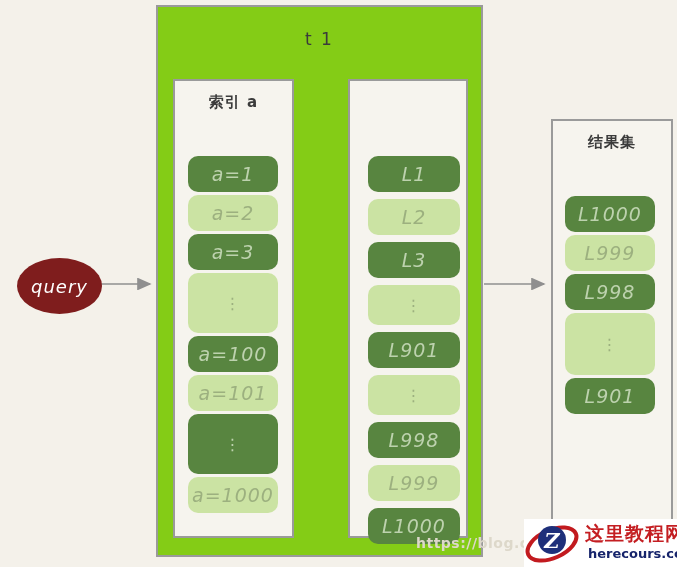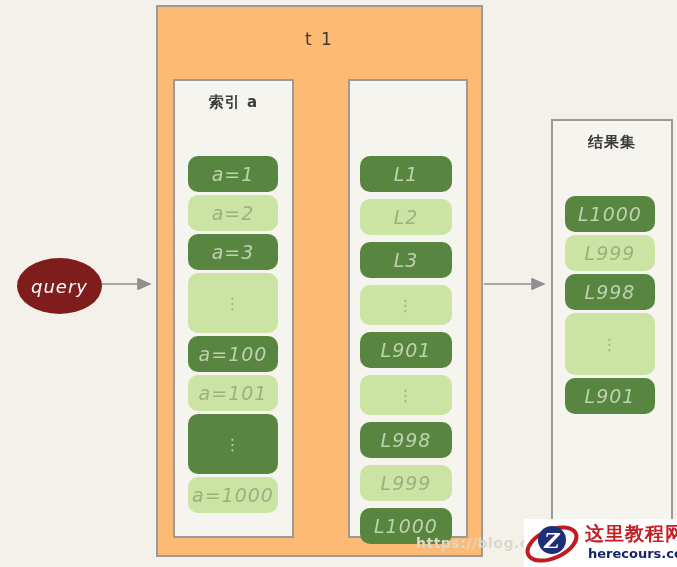--- a/index.html
+++ b/index.html
@@ -9,39 +9,39 @@
   
   .arrows{position:absolute;left:0;top:0;width:677px;height:567px;pointer-events:none;}
 
   
   .query-oval{position:absolute;left:17px;top:258px;width:85px;height:56px;border-radius:50%;
     background:#7f1d1d;display:flex;align-items:center;justify-content:center;
     color:#ffffff;font-size:18px;font-style:italic;letter-spacing:1px;}
 
   
   .t1-box{position:absolute;left:156px;top:5px;width:327px;height:552px;
-    border:2px solid #9a9a9a;background:#fdba74;box-sizing:border-box;}
+    border:2px solid #9a9a9a;background:#84cc16;box-sizing:border-box;}
   .t1-title{position:absolute;left:0;top:22px;width:100%;text-align:center;
     color:#3b3b3b;font-size:17px;letter-spacing:2px;}
 
   
   .index-box{position:absolute;border:2px solid #9a9a9a;background:#f6f4ee;box-sizing:border-box;}
   .index-a{left:15px;top:72px;width:121px;height:459px;}
   .index-id{left:190px;top:72px;width:120px;height:459px;}
   .col-title{position:absolute;left:0;top:12px;width:100%;text-align:center;
     color:#3b3b3b;font-size:15px;font-weight:bold;letter-spacing:1px;}
 
   
   .result-box{position:absolute;left:551px;top:119px;width:122px;height:408px;
     border:2px solid #9a9a9a;background:#f6f4ee;box-sizing:border-box;}
 
   
   .stack{position:absolute;display:flex;flex-direction:column;gap:3px;}
   .index-a .stack{left:13px;top:75px;width:90px;}
-  .index-id .stack{left:10px;top:75px;width:92px;gap:7px;}
+  .index-id .stack{left:18px;top:75px;width:92px;gap:7px;}
   .result-box .stack{left:12px;top:75px;width:90px;}
   .cell{border-radius:10px;display:flex;align-items:center;justify-content:center;
     font-size:19px;font-style:italic;letter-spacing:1px;height:36px;flex:none;}
   .cell.dark{background:#588540;color:#bdd2ae;}
   .cell.light{background:#cbe3a3;color:#9cb07f;}
   .index-a .cell.dots{height:60px;}
   .index-id .cell.dots{height:40px;}
   .result-box .cell.dots{height:62px;}
   .cell.dots{font-style:normal;font-size:16px;}
 

